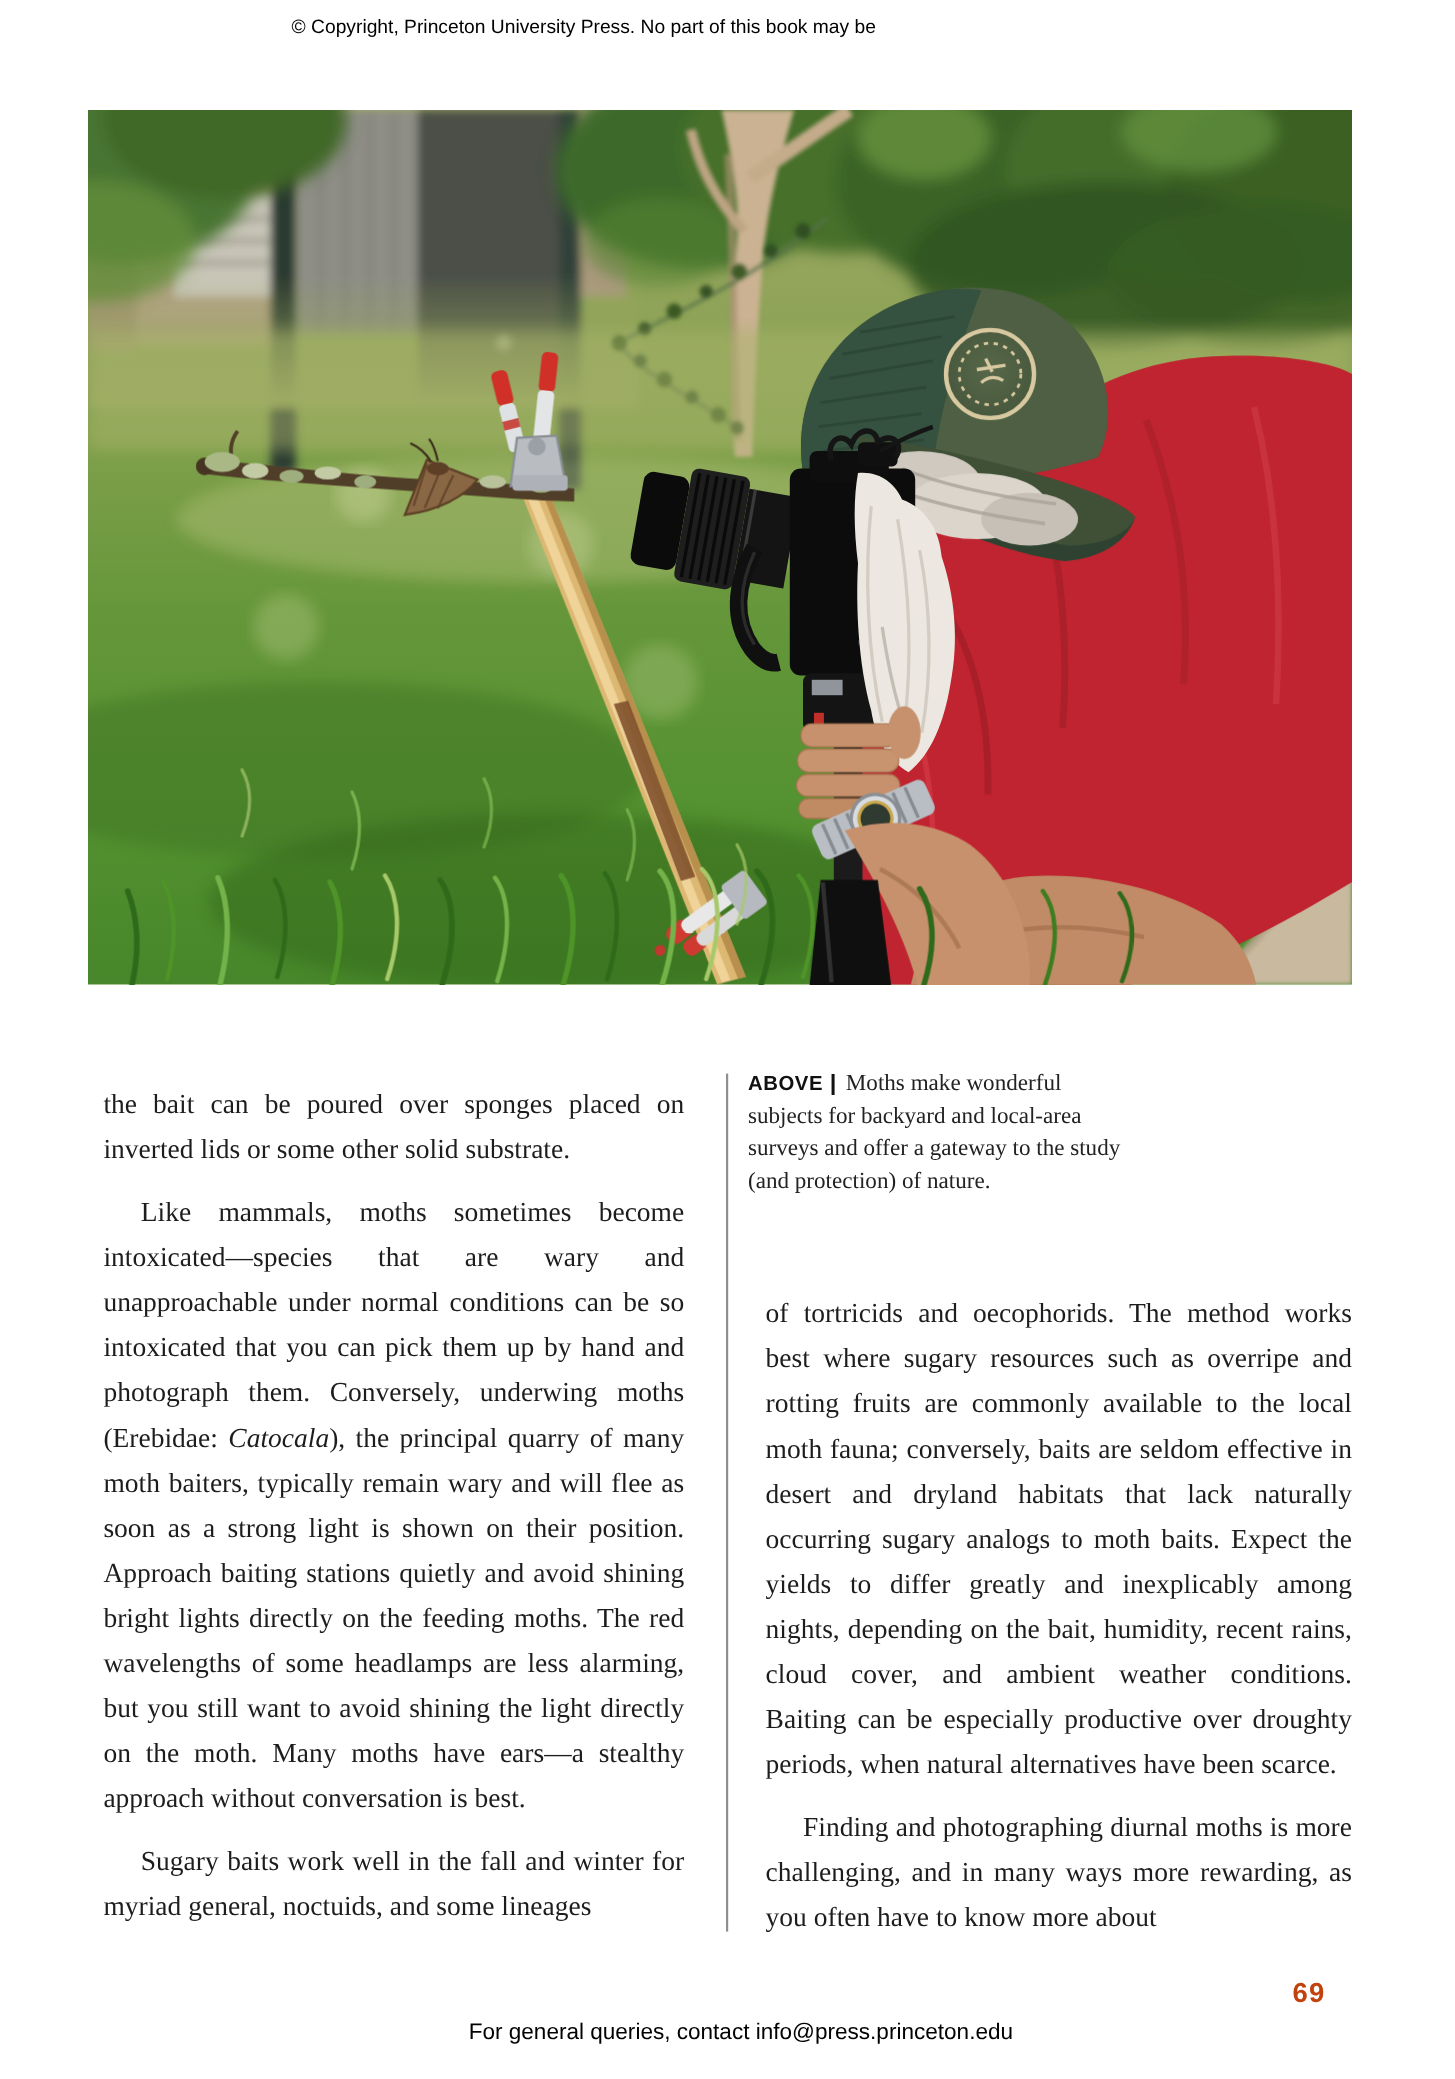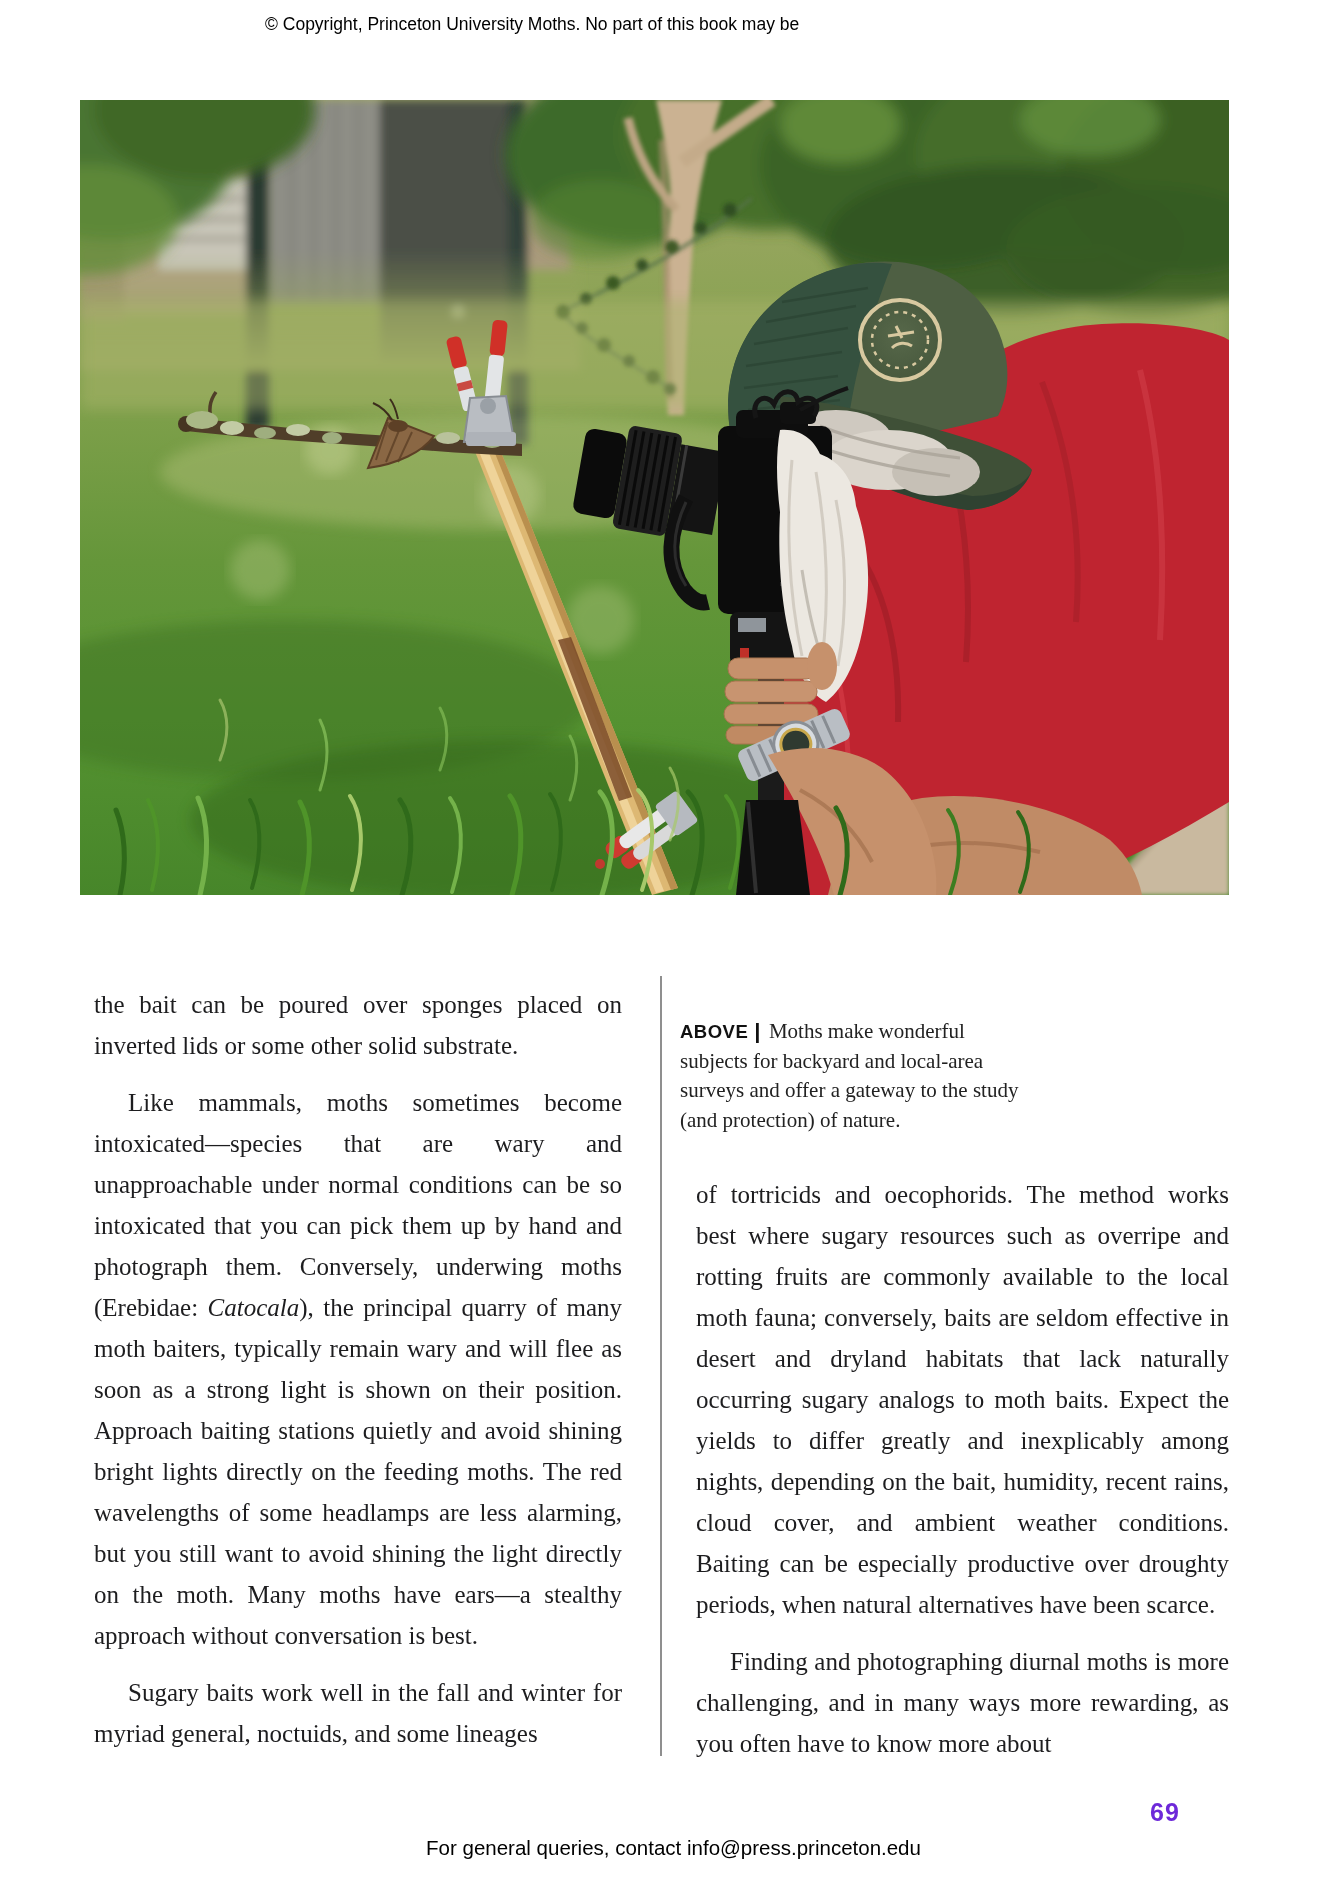--- a/index.html
+++ b/index.html
@@ -16,21 +16,21 @@
   }
   
   .photo{
     position:absolute;left:80px;top:100px;width:1149px;height:795px;
     overflow:hidden;background:#6f9c42;
   }
   .photo svg{display:block;width:100%;height:100%;}
   
   .caption{
     position:absolute;left:680px;top:970px;width:348px;
-    font-size:21px;line-height:29.5px;color:#222;margin-top:47px;
+    font-size:21px;line-height:29.5px;color:#222;
   }
   .cap-label{
     font-family:"Liberation Sans","DejaVu Sans",sans-serif;
     font-weight:bold;font-size:18.5px;letter-spacing:.5px;color:#111;
   }
   .cap-div{
     display:inline-block;font-weight:bold;transform:scaleX(1.9);
     margin:0 9px 0 7px;color:#111;
   }
   
@@ -41,37 +41,37 @@
   .col p.indent{text-indent:34px;}
   .col-left{left:78px;top:968px;width:560px;}
   .col-right{left:680px;top:1158px;width:565px;}
   .col .ital{font-style:italic;}
   .col-rule{
     position:absolute;left:660px;top:976px;width:2px;height:780px;
     background:#8f8f8f;
   }
   
   .page-number{
-    position:absolute;left:1150px;top:1798px;width:80px;text-align:left;
+    position:absolute;left:1150px;top:1798px;width:80px;text-align:center;
     font-family:"Liberation Sans","DejaVu Sans",sans-serif;
-    font-size:25px;letter-spacing:1px;color:#6d28d9;font-weight:bold;
+    font-size:25px;letter-spacing:1px;color:#c2410c;font-weight:bold;
   }
   .footer{
     position:absolute;left:12px;top:1836px;width:100%;text-align:center;
     font-family:"Liberation Sans","DejaVu Sans",sans-serif;
     font-size:20.5px;color:#000;
   }
 </style>
 </head>
 <body>
 
 <div class="page">
 
   <div class="copyright">
-    <div>© Copyright, Princeton University Moths. No part of this book may be</div>
+    <div>© Copyright, Princeton University Press. No part of this book may be</div>
   </div>
 
   <div class="photo">
     <svg viewBox="0 0 1149 795" preserveAspectRatio="none">
       <defs>
         <linearGradient id="grassG" x1="0" y1="0" x2="0" y2="1">
           <stop offset="0" stop-color="#a3ab67"></stop>
           <stop offset="0.18" stop-color="#94a55c"></stop>
           <stop offset="0.38" stop-color="#7fa04b"></stop>
           <stop offset="0.58" stop-color="#65963a"></stop>

